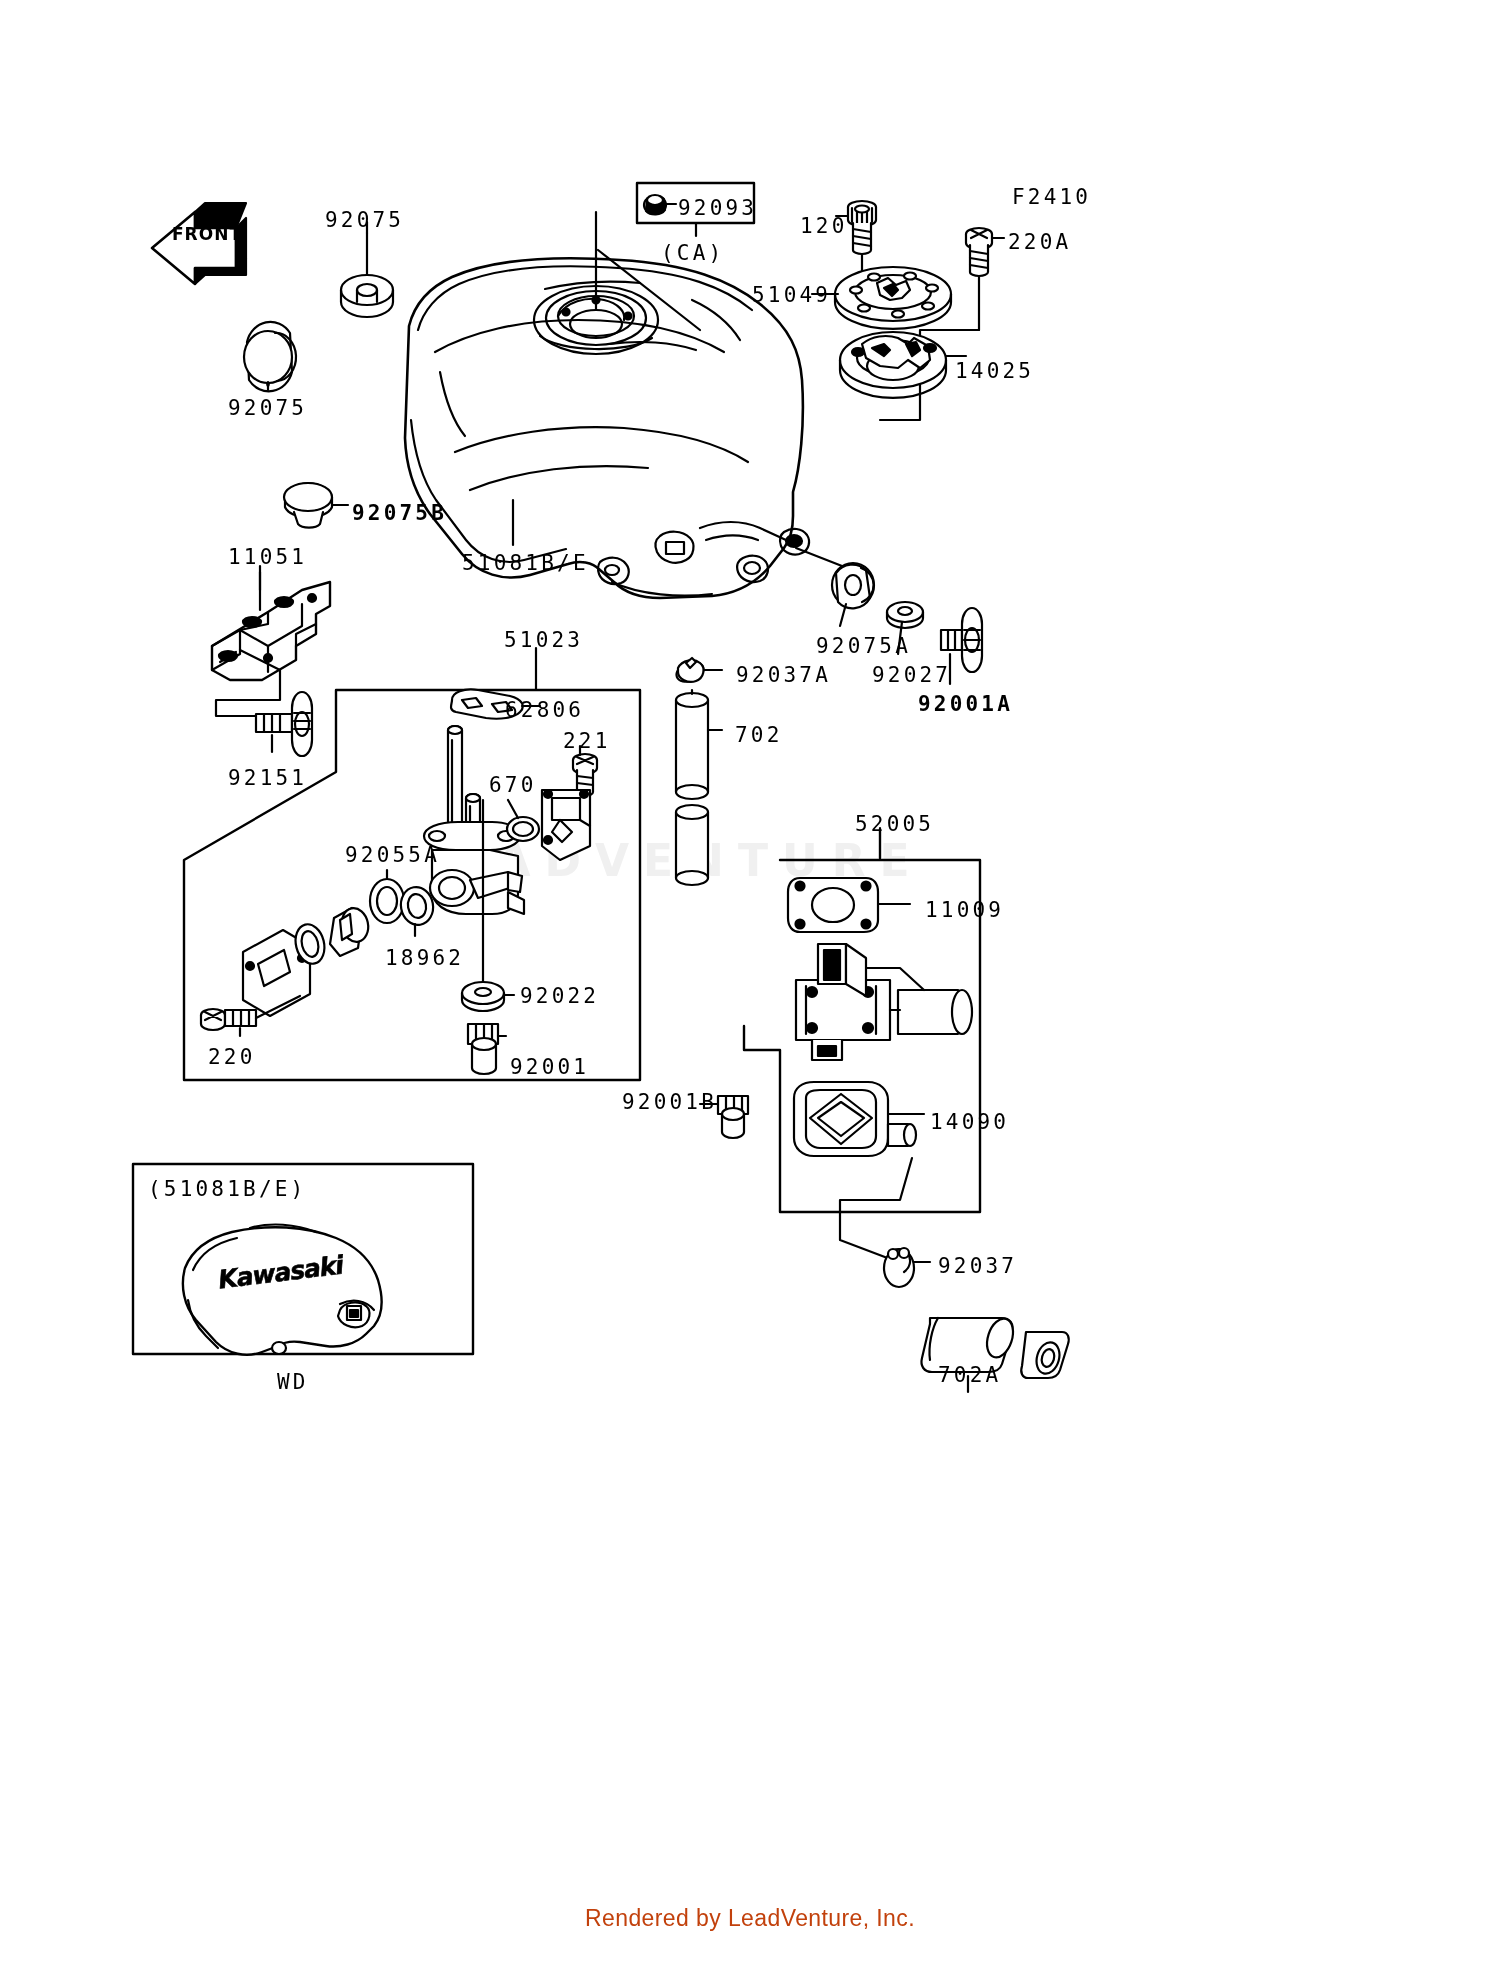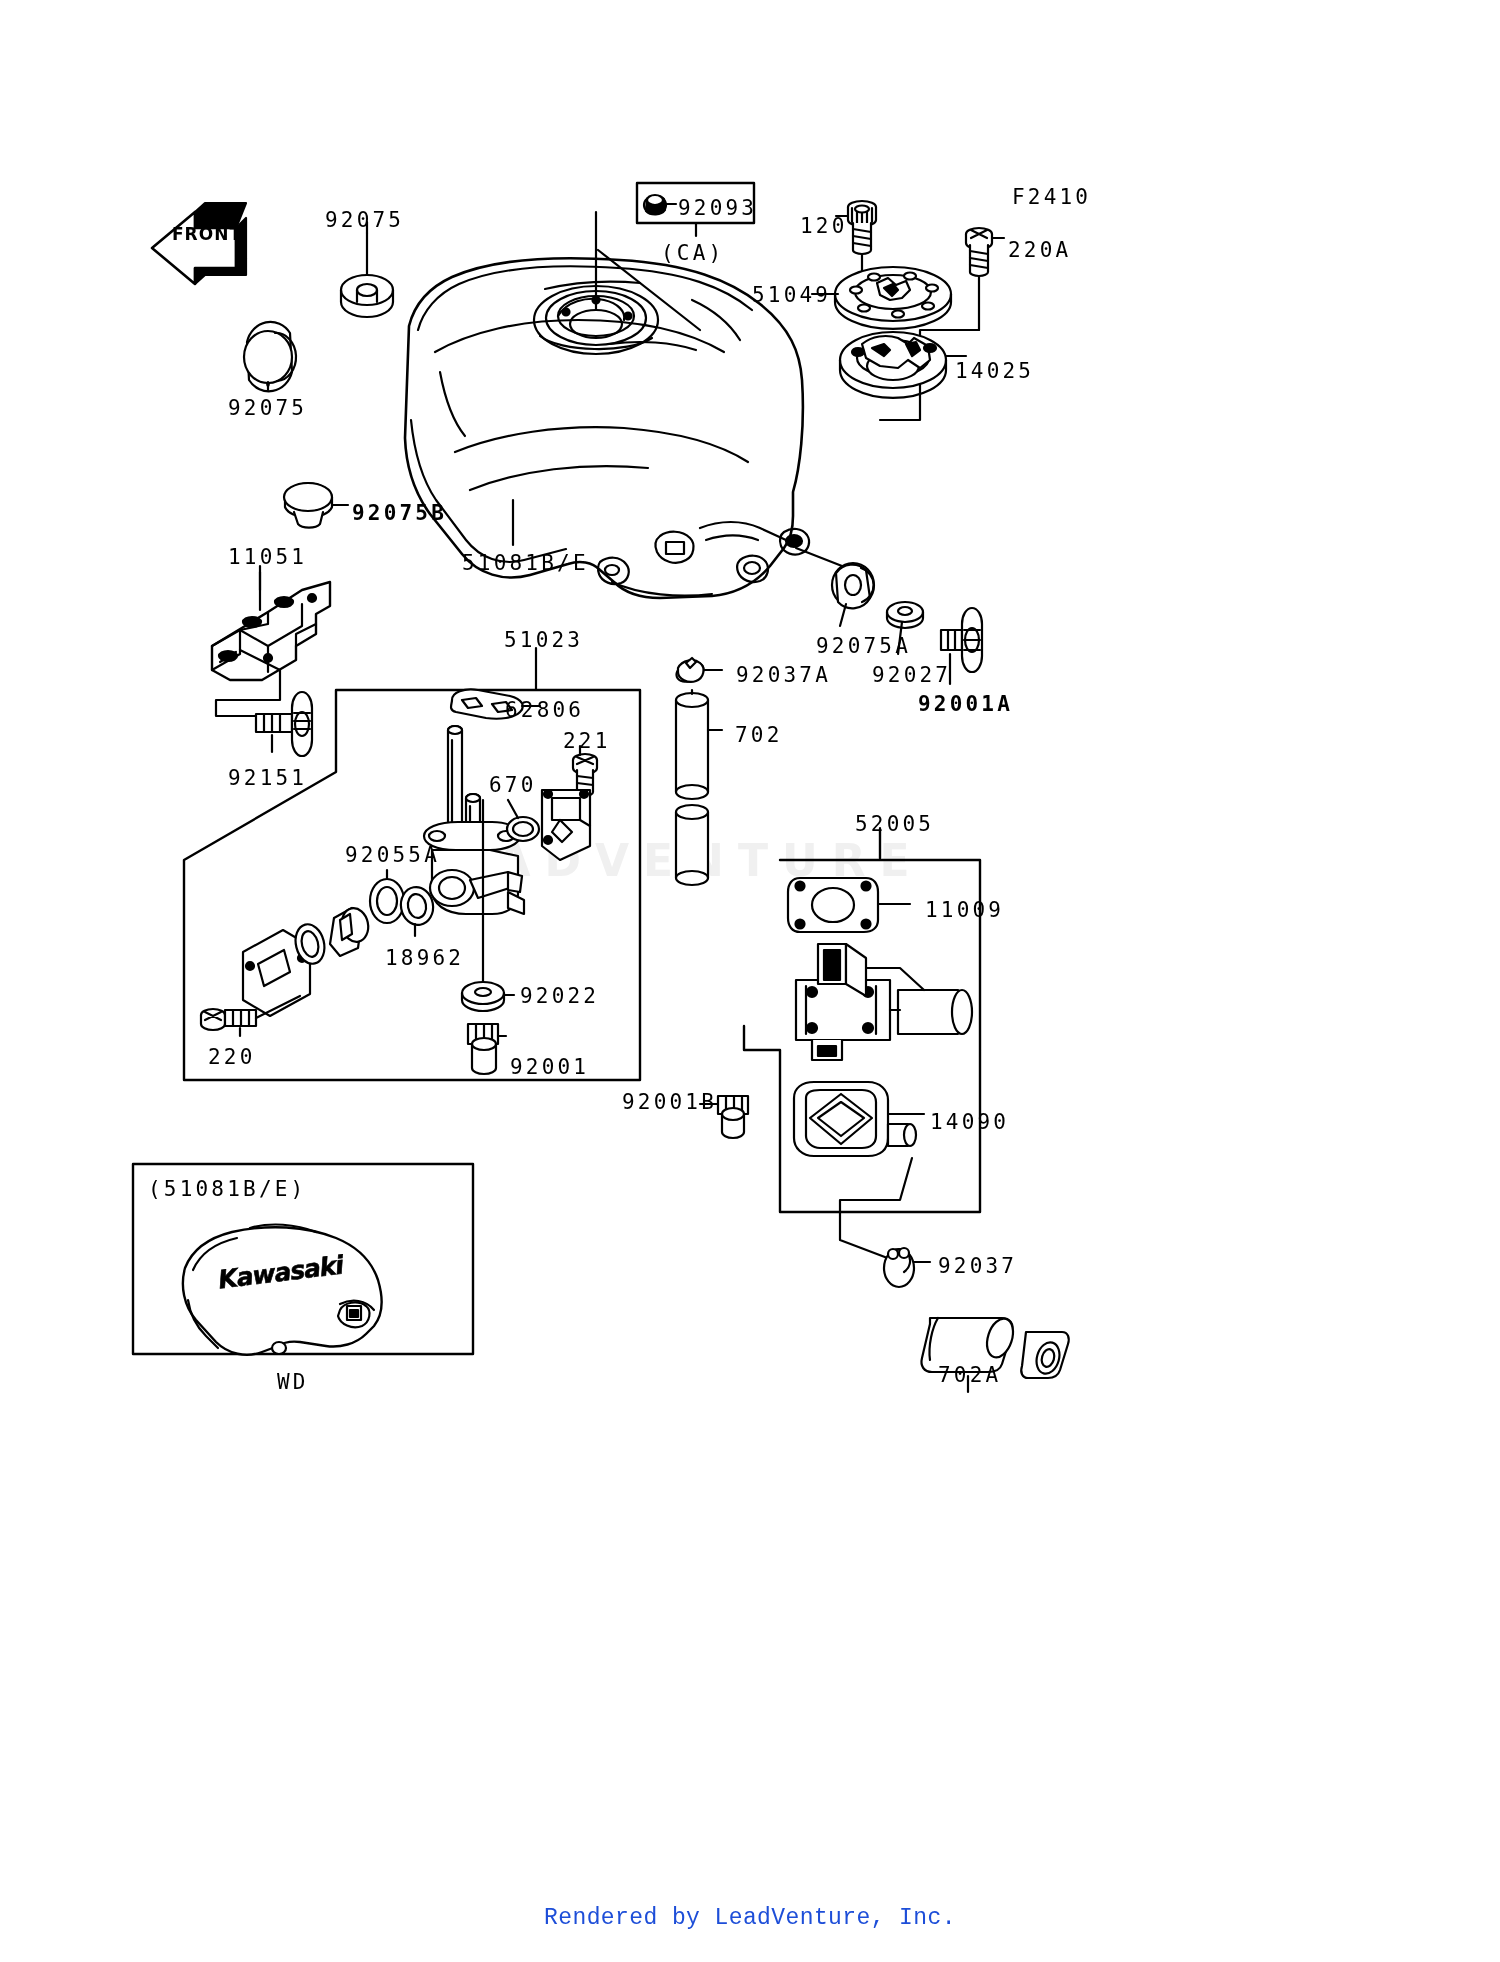--- a/index.html
+++ b/index.html
@@ -28,24 +28,24 @@
     letter-spacing: 3.2px;
     color: #000;
     white-space: nowrap;
     line-height: 1;
   }
   .footer {
     position: absolute;
     left: 0; width: 1500px;
     top: 1905px;
     text-align: center;
-    font-family: Liberation Mono, monospace;
+    font-family: Liberation Sans, sans-serif;
     font-size: 23px;
     letter-spacing: 0.4px;
-    color: #1d4ed8;
+    color: #c2410c;
   }
   .wmk {
     position: absolute;
     left: 430px; top: 770px;
     width: 560px; height: 180px;
     color: #f0f0f0;
     font-family: "DejaVu Sans", "Liberation Sans", sans-serif;
     font-size: 44px;
     font-weight: bold;
     letter-spacing: 14px;
@@ -610,21 +610,21 @@
 
   <div class="lbl" style="left:148px; top:1179px;">(51081B/E)</div>
   <div class="kawa-logo">Kawasaki</div>
   <div class="lbl" style="left:277px; top:1372px;">WD</div>
 
   <div id="label-layer">
       <div class="lbl" style="left: 325px; top: 210px;">92075</div>
       <div class="lbl" style="left: 678px; top: 198px;">92093</div>
       <div class="lbl" style="left: 661px; top: 243px;">(CA)</div>
       <div class="lbl" style="left: 800px; top: 216px;">120</div>
-      <div class="lbl" style="left: 1008px; top: 240px;">220A</div>
+      <div class="lbl" style="left: 1008px; top: 232px;">220A</div>
       <div class="lbl" style="left: 1012px; top: 187px;">F2410</div>
       <div class="lbl" style="left: 752px; top: 285px;">51049</div>
       <div class="lbl" style="left: 955px; top: 349px; margin-top: 12px;">14025</div>
       <div class="lbl" style="left: 228px; top: 398px;">92075</div>
       <div class="lbl" style="left: 352px; top: 503px; font-weight: bold;">92075B</div>
       <div class="lbl" style="left: 228px; top: 547px;">11051</div>
       <div class="lbl" style="left: 462px; top: 553px;">51081B/E</div>
       <div class="lbl" style="left: 816px; top: 636px;">92075A</div>
       <div class="lbl" style="left: 872px; top: 665px;">92027</div>
       <div class="lbl" style="left: 918px; top: 694px; font-weight: bold;">92001A</div>

